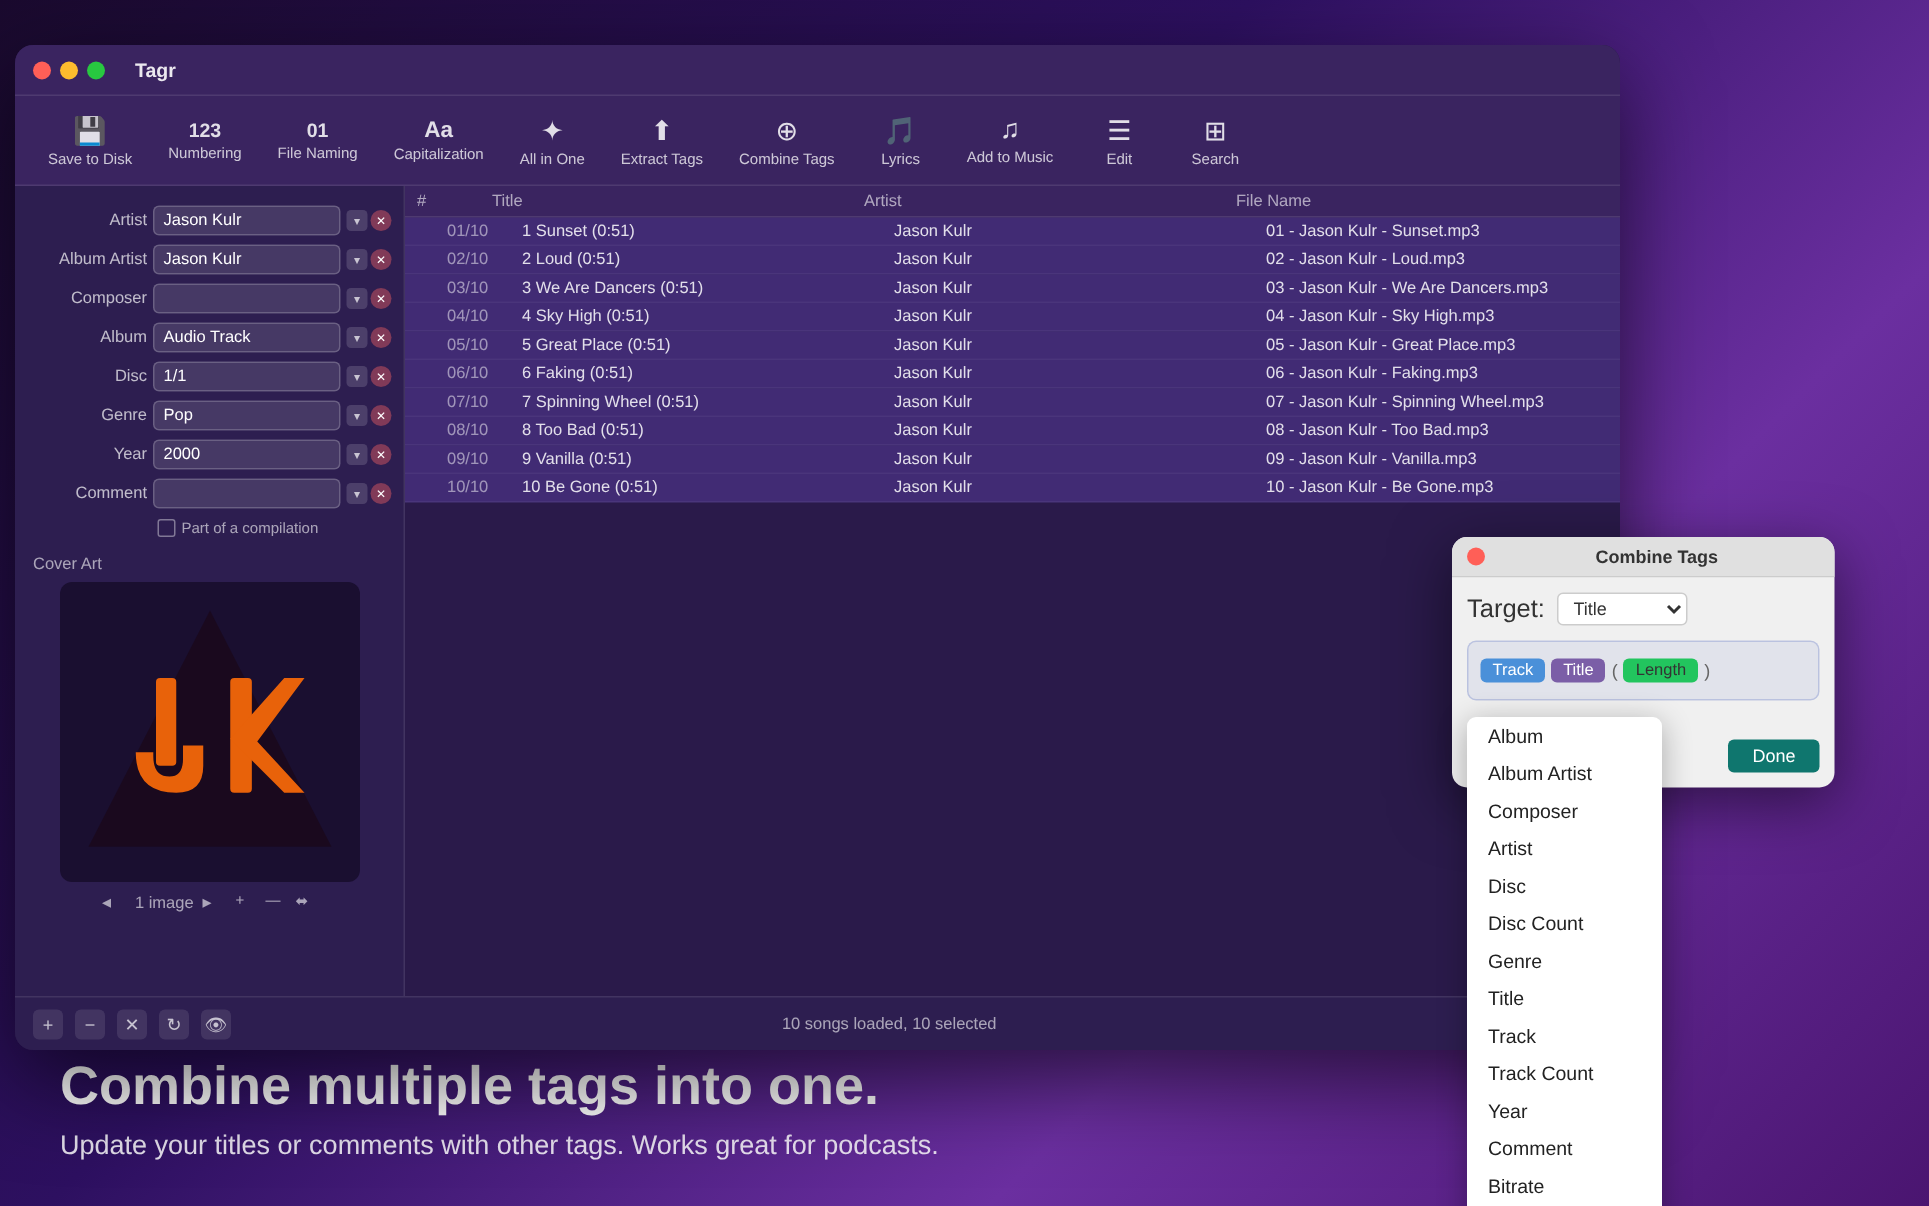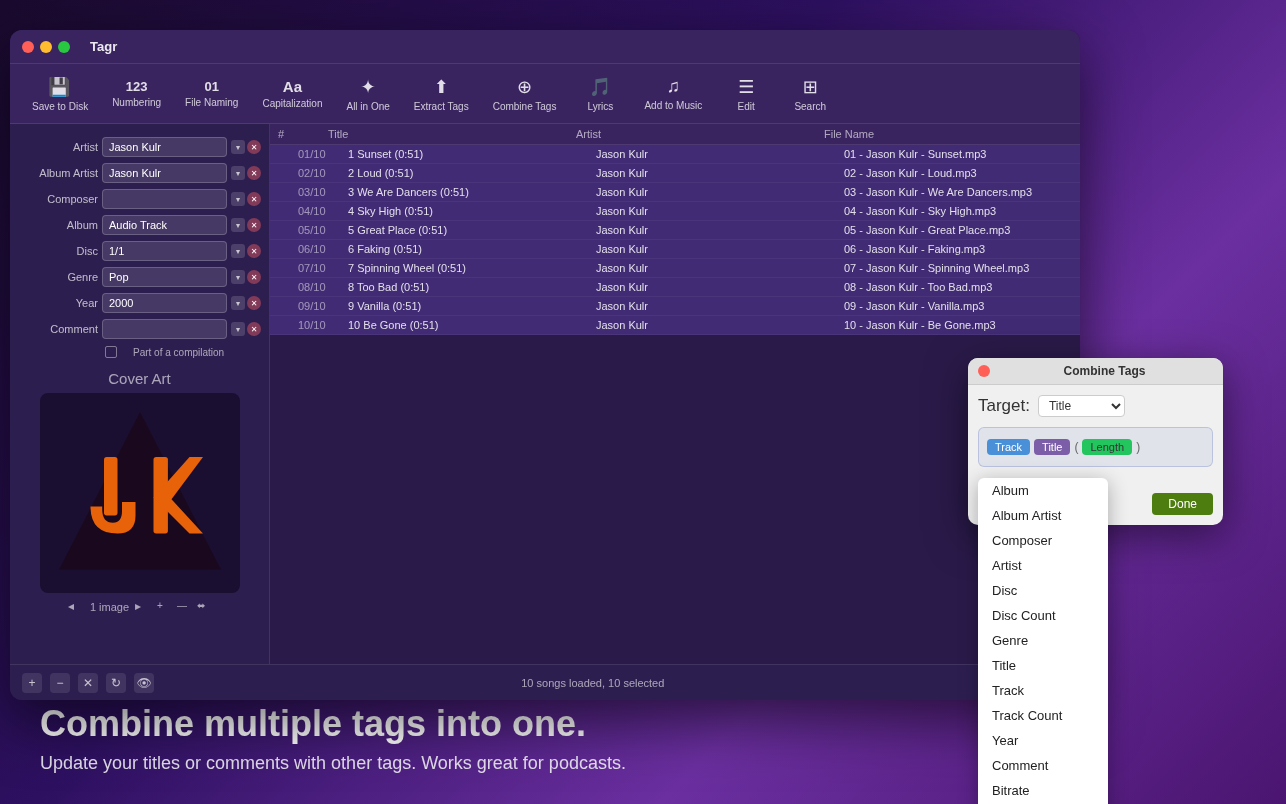--- a/index.html
+++ b/index.html
@@ -205,21 +205,21 @@
       justify-content: center;
       cursor: pointer;
       font-size: 8px;
       color: white;
     }
 
     .compilation-row {
       display: flex;
       align-items: center;
       padding: 4px 8px 4px 95px;
-      gap: 16px;
+      gap: 4px;
     }
 
     .checkbox {
       width: 12px;
       height: 12px;
       border: 1px solid rgba(255,255,255,0.4);
       border-radius: 2px;
       background: transparent;
     }
 
@@ -228,23 +228,22 @@
       font-size: 10px;
     }
 
     
     .cover-art-section {
       padding: 8px 12px;
     }
 
     .cover-art-label {
       color: rgba(255,255,255,0.6);
-      font-size: 15px;
+      font-size: 11px;
       margin-bottom: 6px;
-      text-align: center;
     }
 
     .cover-art-box {
       width: 200px;
       height: 200px;
       background: #1a0f30;
       border-radius: 8px;
       margin: 0 auto;
       display: flex;
       align-items: center;
@@ -482,21 +481,21 @@
       padding: 3px 8px;
       font-size: 12px;
       cursor: pointer;
       display: flex;
       align-items: center;
       gap: 2px;
       color: #333;
     }
 
     .done-btn {
-      background: #4d7c0f;
+      background: #0f766e;
       color: white;
       border-radius: 4px;
       padding: 4px 16px;
       font-size: 12px;
       font-weight: 500;
       cursor: pointer;
     }
 
     
     .dropdown-menu {

